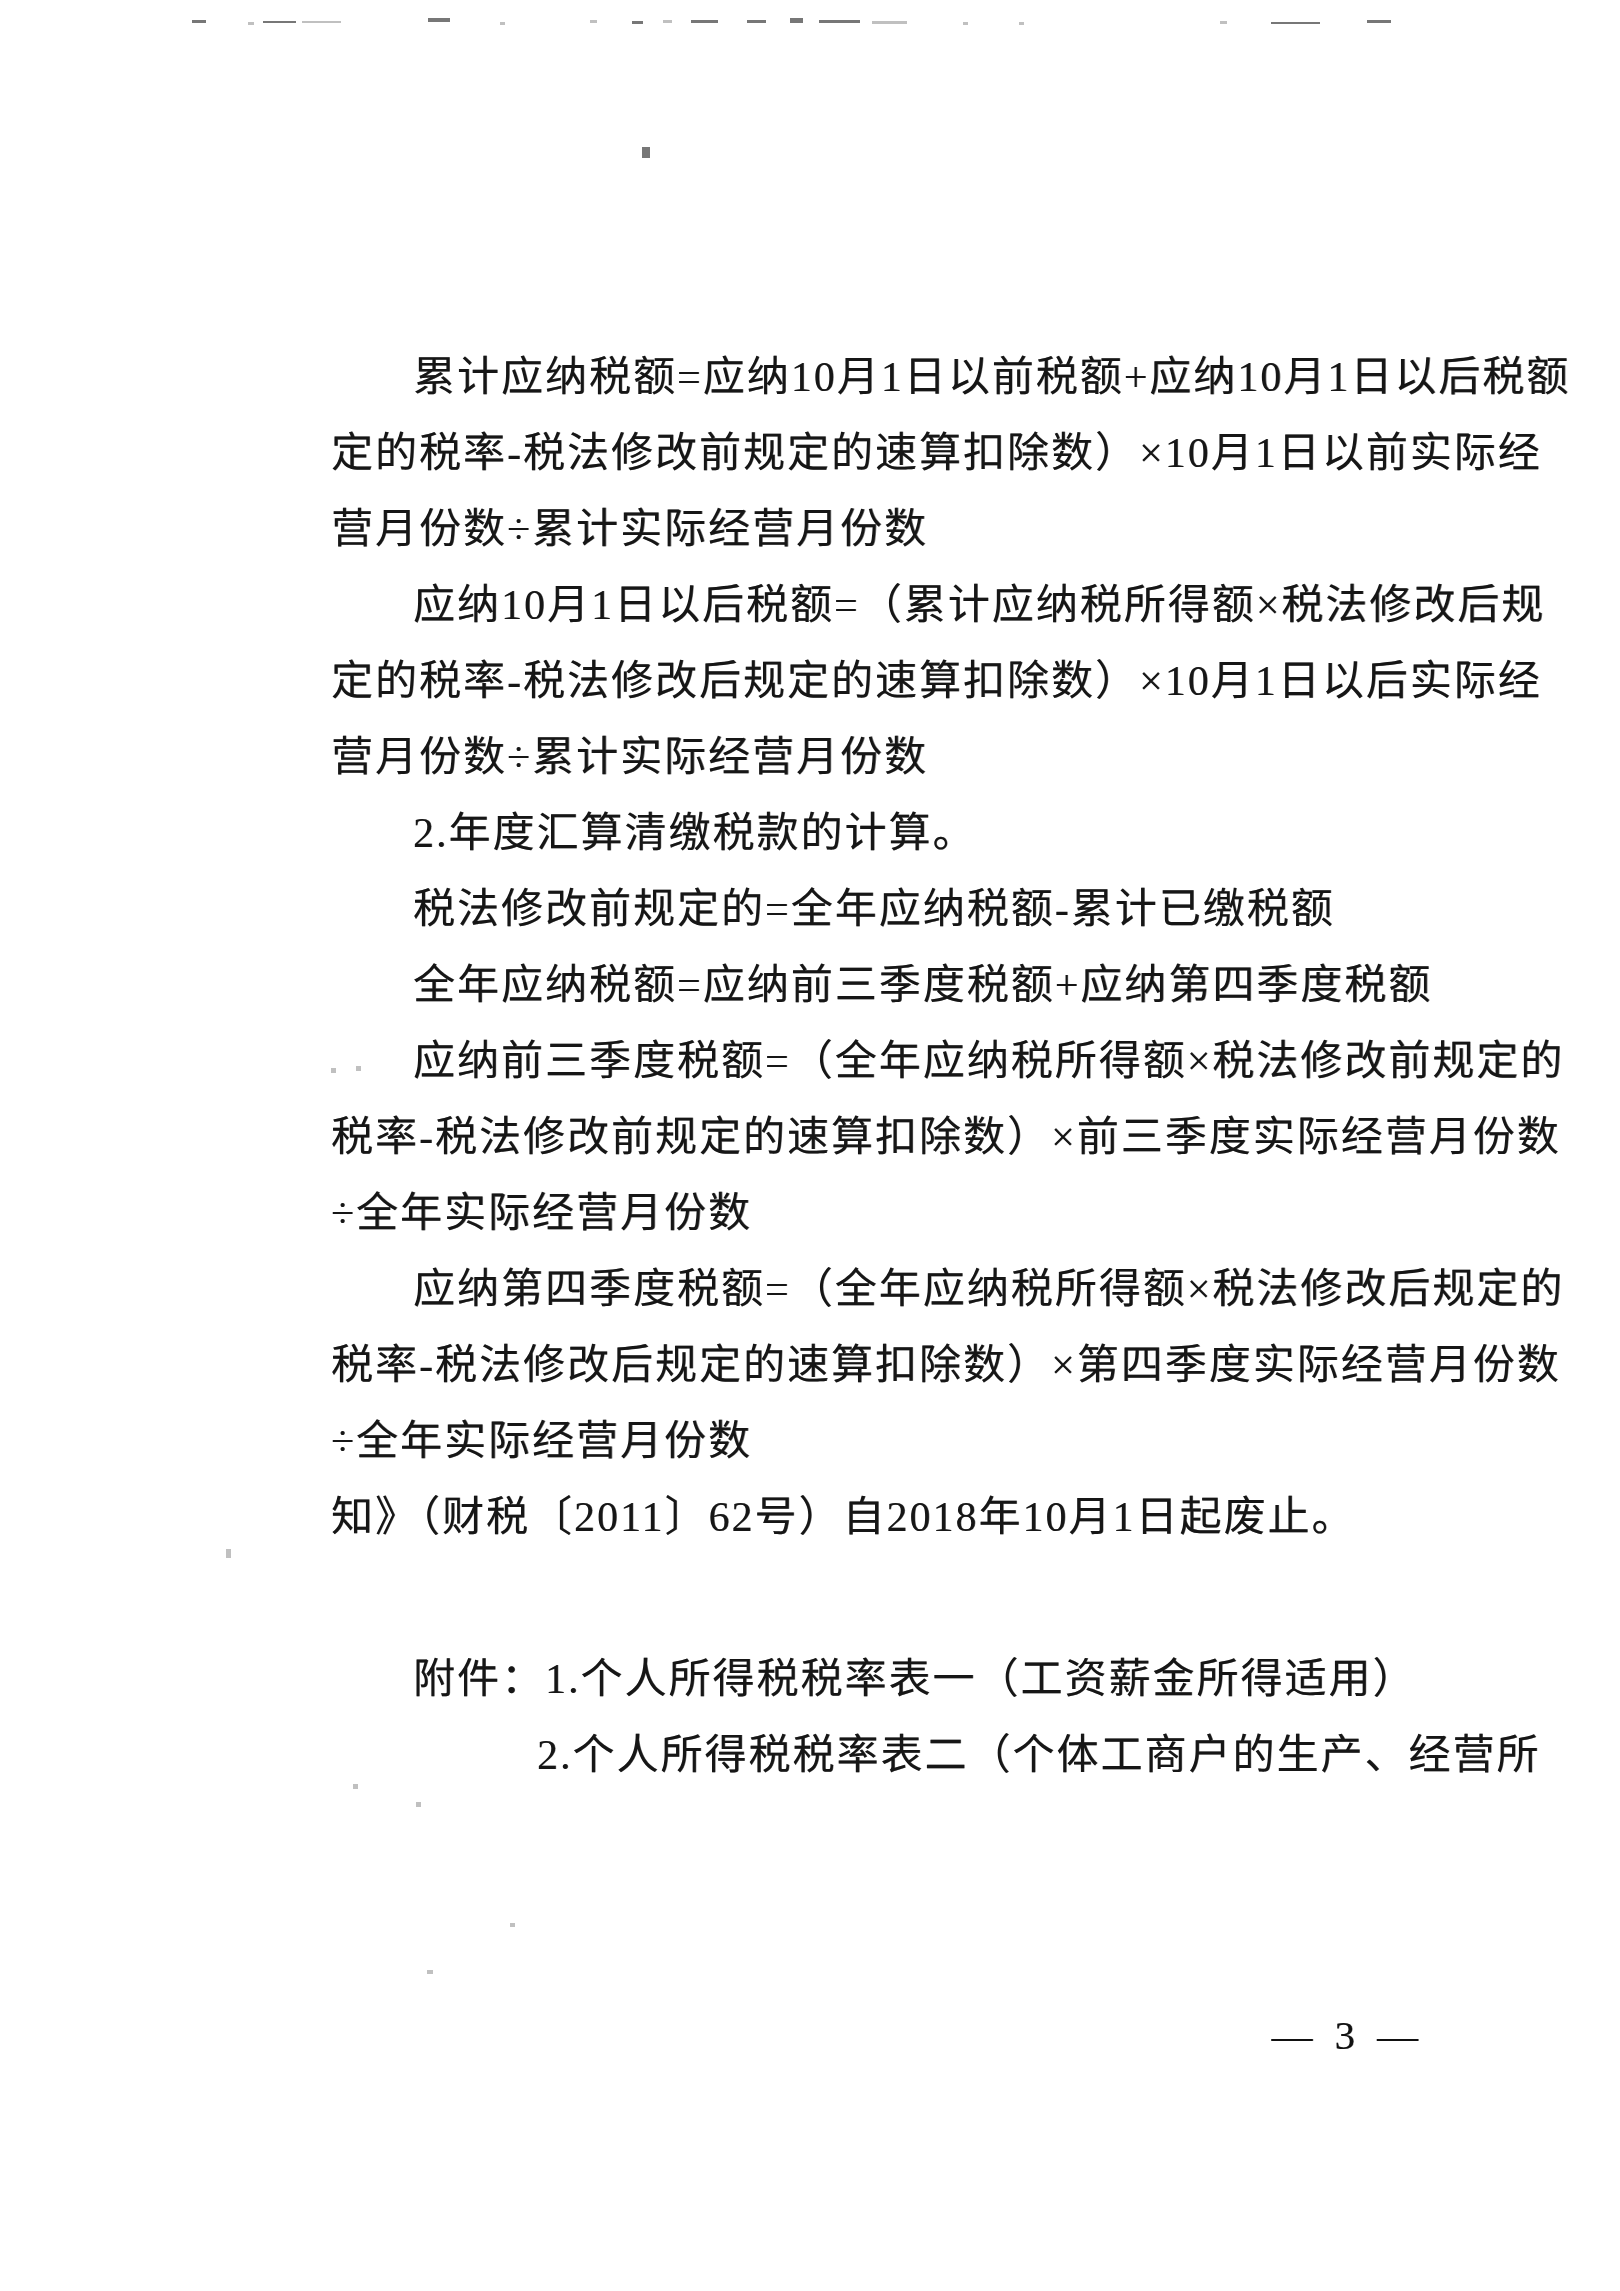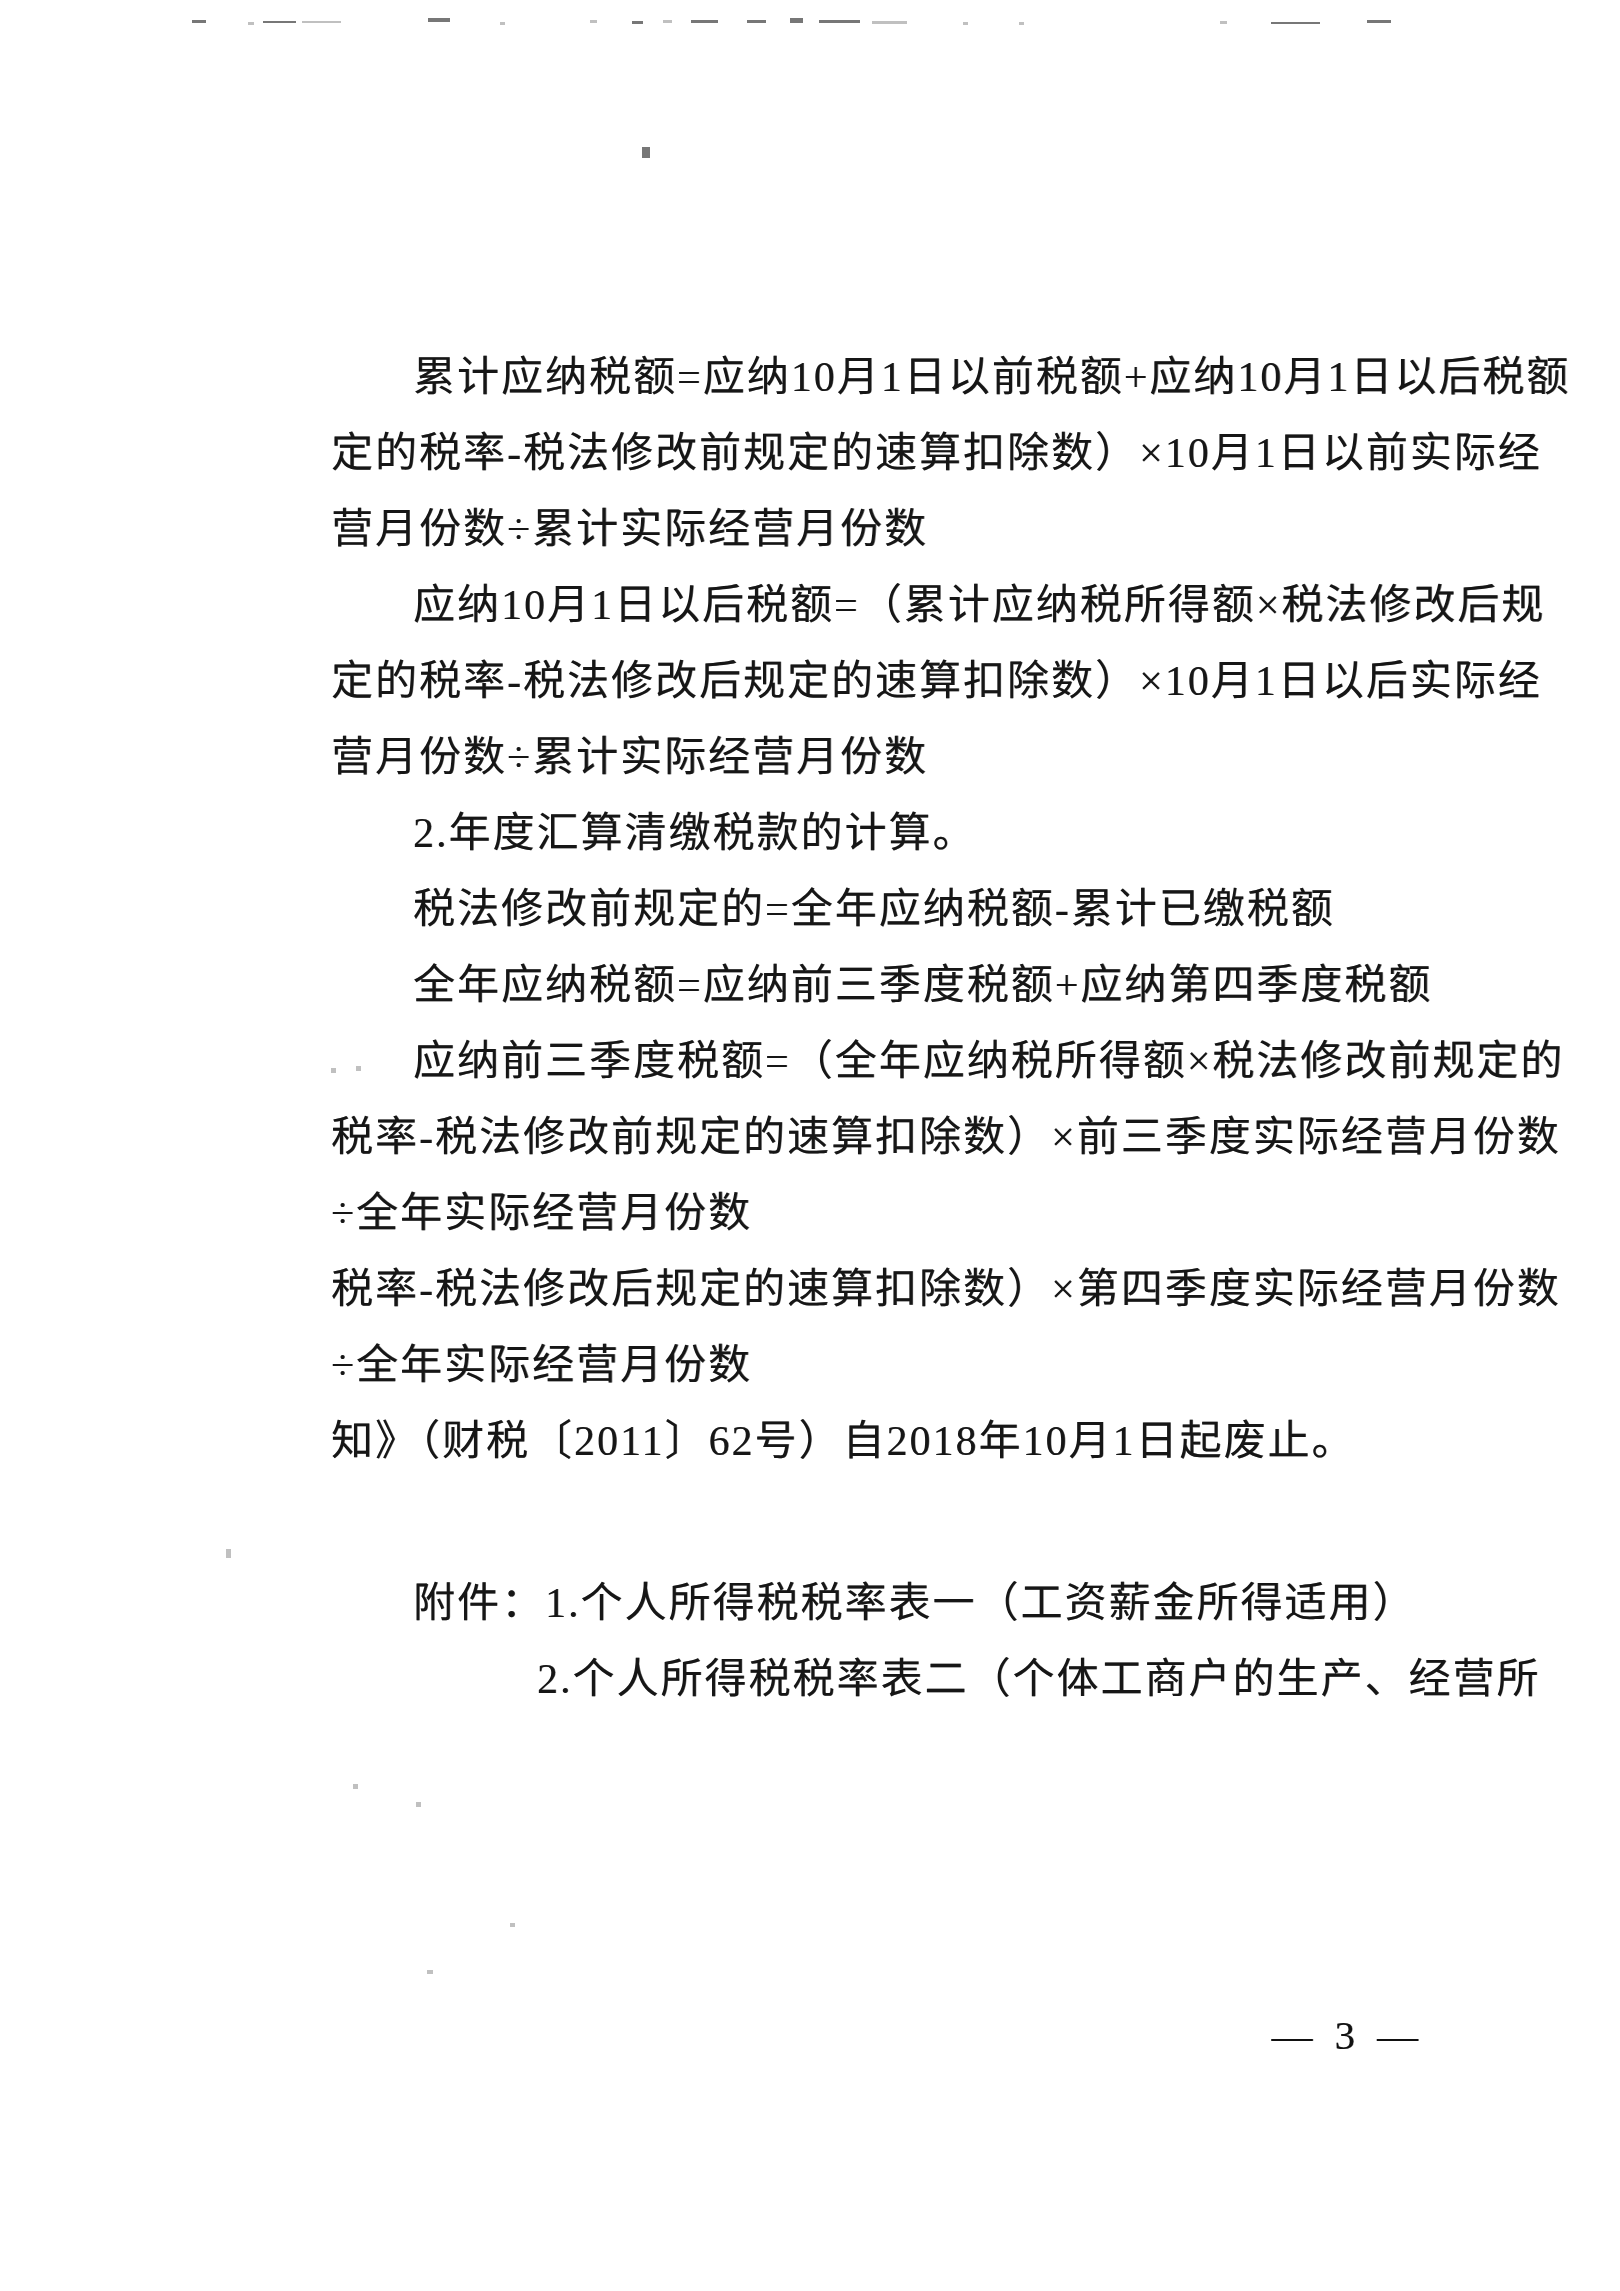--- a/index.html
+++ b/index.html
@@ -97,20 +97,21 @@
       <div class="text-line indent-none">营月份数÷累计实际经营月份数</div>
       <div class="text-line indent-first">应纳10月1日以后税额=（累计应纳税所得额×税法修改后规</div>
       <div class="text-line indent-none">定的税率-税法修改后规定的速算扣除数）×10月1日以后实际经</div>
       <div class="text-line indent-none">营月份数÷累计实际经营月份数</div>
       <div class="text-line indent-first">2.年度汇算清缴税款的计算。</div>
       <div class="text-line indent-first">税法修改前规定的=全年应纳税额-累计已缴税额</div>
       <div class="text-line indent-first">全年应纳税额=应纳前三季度税额+应纳第四季度税额</div>
       <div class="text-line indent-first">应纳前三季度税额=（全年应纳税所得额×税法修改前规定的</div>
       <div class="text-line indent-none">税率-税法修改前规定的速算扣除数）×前三季度实际经营月份数</div>
       <div class="text-line indent-none">÷全年实际经营月份数</div>
+      <div class="text-line indent-first">应纳第四季度税额=（全年应纳税所得额×税法修改后规定的</div>
       <div class="text-line indent-none">税率-税法修改后规定的速算扣除数）×第四季度实际经营月份数</div>
       <div class="text-line indent-none">÷全年实际经营月份数</div>
       <div class="text-line indent-none">知》（财税〔2011〕62号）自2018年10月1日起废止。</div>
       <div class="text-line indent-first gap-before">附件：1.个人所得税税率表一（工资薪金所得适用）</div>
       <div class="text-line indent-deep">2.个人所得税税率表二（个体工商户的生产、经营所</div>
     </div>
 
   <div class="page-footer">— 3 —</div>
 
 </div>

